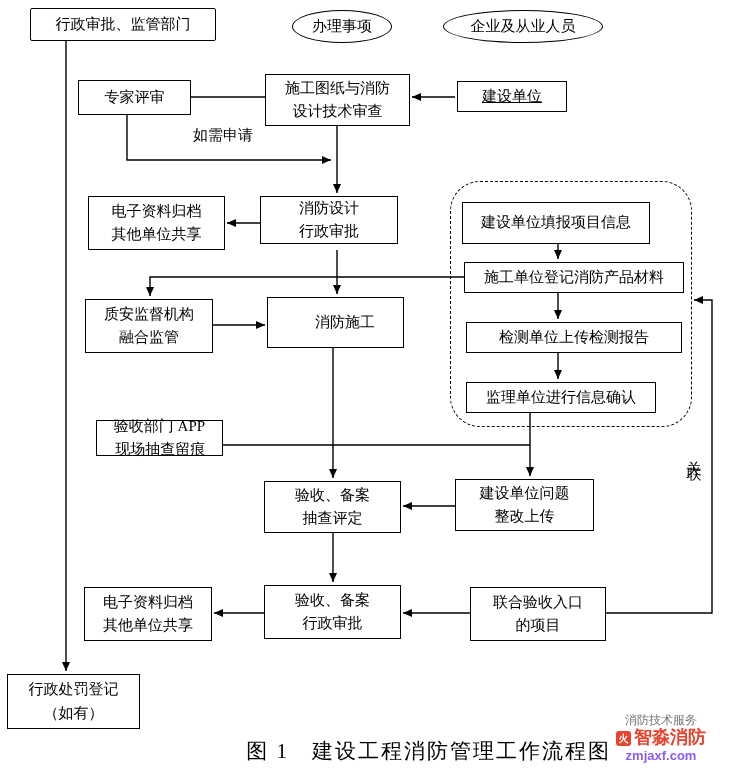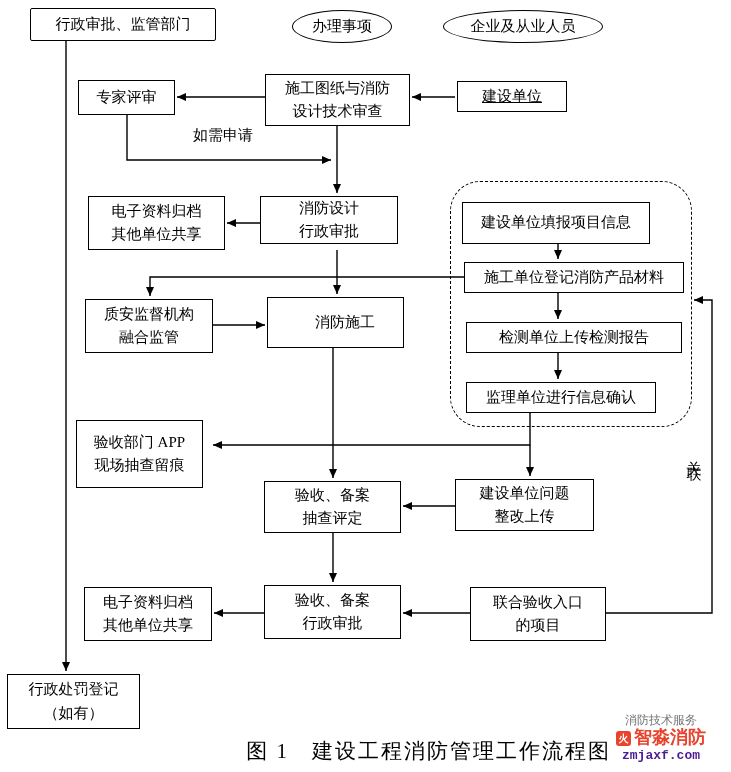--- a/index.html
+++ b/index.html
@@ -80,40 +80,40 @@
       <path d="M66 41 V671" marker-end="url(#arrow)"></path>
     </g>
   </svg>
 
   <div class="dashed-group" style="left:450px;top:181px;width:242px;height:246px;"></div>
 
   <div class="node stadium" style="left:30px;top:8px;width:186px;height:33px;">行政审批、监管部门</div>
   <div class="node oval" style="left:292px;top:10px;width:100px;height:33px;">办理事项</div>
   <div class="node oval" style="left:443px;top:10px;width:160px;height:33px;">企业及从业人员</div>
 
-  <div class="node" style="left:78px;top:80px;width:97px;height:35px;">专家评审</div>
+  <div class="node" style="left:78px;top:80px;width:113px;height:35px;">专家评审</div>
   <div class="node" style="left:265px;top:74px;width:145px;height:52px;">施工图纸与消防
 设计技术审查</div>
   <div class="node" style="left:457px;top:81px;width:110px;height:31px;text-decoration:underline;">建设单位</div>
 
   <div class="node" style="left:88px;top:196px;width:137px;height:54px;">电子资料归档
 其他单位共享</div>
   <div class="node" style="left:260px;top:196px;width:138px;height:48px;">消防设计
 行政审批</div>
 
   <div class="node" style="left:462px;top:202px;width:188px;height:42px;">建设单位填报项目信息</div>
   <div class="node" style="left:464px;top:262px;width:220px;height:31px;">施工单位登记消防产品材料</div>
   <div class="node" style="left:466px;top:322px;width:216px;height:31px;">检测单位上传检测报告</div>
   <div class="node" style="left:466px;top:382px;width:190px;height:31px;">监理单位进行信息确认</div>
 
   <div class="node" style="left:85px;top:299px;width:128px;height:54px;">质安监督机构
 融合监管</div>
   <div class="node" style="left:267px;top:297px;width:137px;height:51px;padding-left:23px;">消防施工</div>
 
-  <div class="node" style="left:76px;top:420px;width:127px;height:68px;">验收部门 APP
+  <div class="node" style="left:96px;top:420px;width:127px;height:36px;text-align:right;">验收部门 APP
 现场抽查留痕</div>
 
   <div class="node" style="left:264px;top:481px;width:137px;height:52px;">验收、备案
 抽查评定</div>
   <div class="node" style="left:455px;top:479px;width:139px;height:52px;">建设单位问题
 整改上传</div>
 
   <div class="node" style="left:84px;top:587px;width:128px;height:54px;">电子资料归档
 其他单位共享</div>
   <div class="node" style="left:264px;top:585px;width:137px;height:54px;">验收、备案
@@ -128,16 +128,16 @@
   <div class="float-label v-label" style="left:684px;top:448px;height:60px;">关联</div>
 
   <div class="title">图 1　建设工程消防管理工作流程图</div>
 
   <div class="watermark">
     <span class="wm-ghost">消防技术服务</span>
     <span class="wm-brand" style="color:#e8432d;">
       <span class="wm-flame">火</span>
       <span>智淼消防</span>
     </span>
-    <span class="wm-site" style="color:#4c1d95;font-family:Liberation Mono, monospace;">zmjaxf.com</span>
+    <span class="wm-site" style="color:#8b5cf6;">zmjaxf.com</span>
   </div>
 
 </div>
 
 </body></html>

